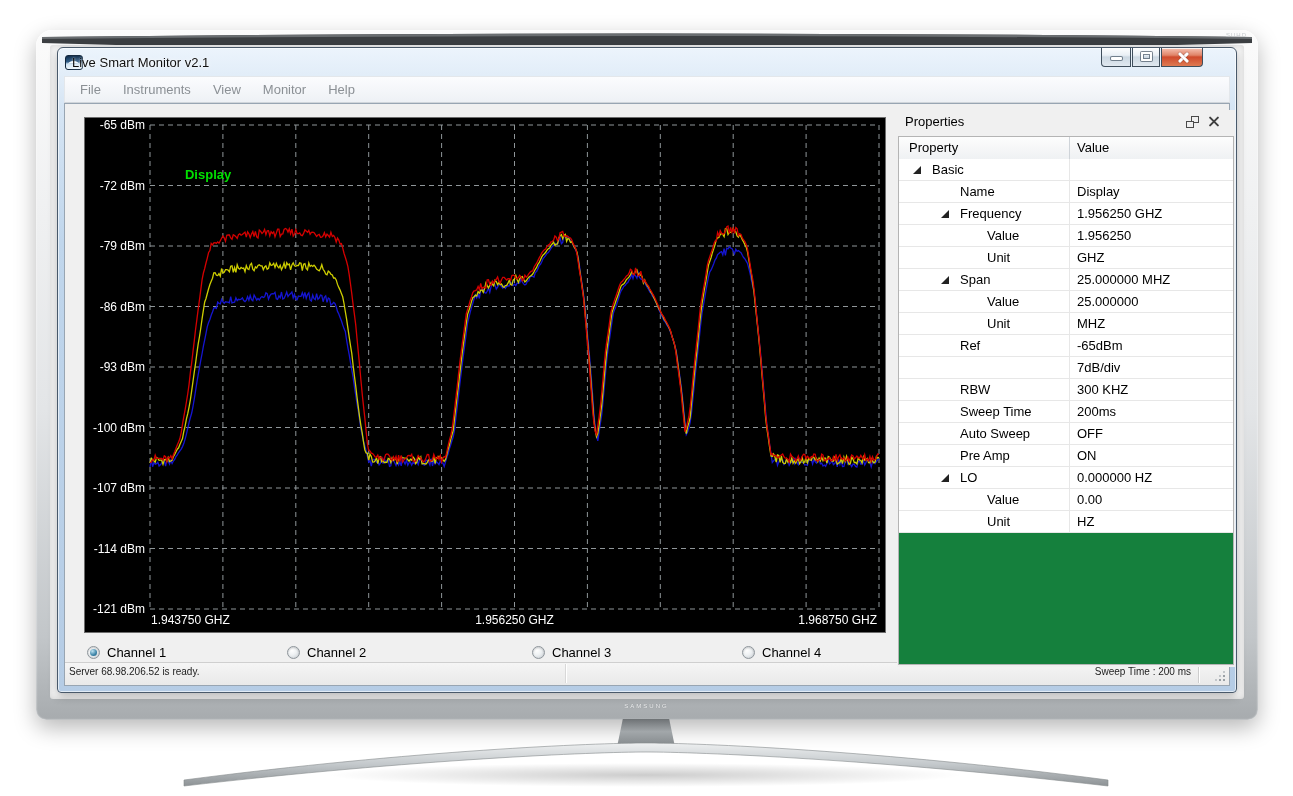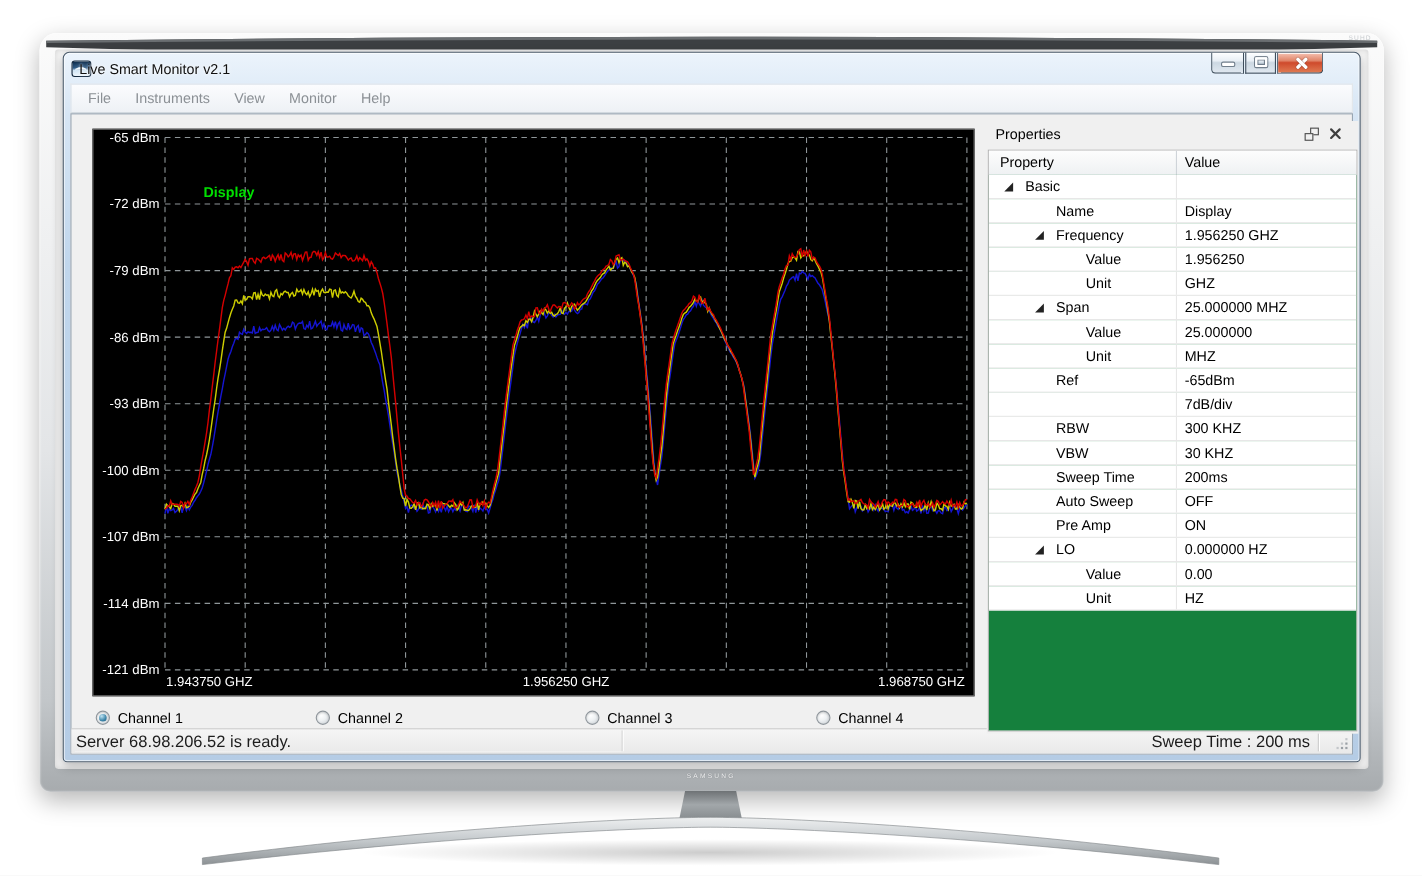--- a/index.html
+++ b/index.html
@@ -78,21 +78,21 @@
     font-size:13px;color:#000;}
   .radio{width:13px;height:13px;border-radius:50%;border:1px solid #8e959b;box-sizing:border-box;
     background:radial-gradient(circle at 35% 30%,#ffffff 0%,#eef1f3 45%,#c6ccd1 100%);
     box-shadow:inset 0 1px 2px rgba(0,0,0,.18);margin-right:7px;position:relative;}
   .radio.sel::after{content:"";position:absolute;left:2px;top:2px;width:7px;height:7px;border-radius:50%;
     background:radial-gradient(circle at 35% 30%,#bfe3f2 0%,#3c84a8 60%,#205d7d 100%);}
 
   
   .statusbar{position:absolute;left:0;right:0;bottom:0;height:22px;
     background:linear-gradient(180deg,#f5f5f5 0%,#e9e9e9 100%);border-top:1px solid #cfcfcf;
-    font-size:15px;color:#1c1c1c;}
+    font-size:10px;color:#1c1c1c;}
   .status-left{position:absolute;left:4px;top:3px;}
   .status-left-panel{position:absolute;left:2px;top:1px;width:498px;height:19px;
     border-right:1px solid #d8d8d8;box-shadow:1px 0 0 #fff;}
   .status-right{position:absolute;right:38px;top:3px;margin-left:22px;}
   .status-div{position:absolute;right:30px;top:2px;width:1px;height:18px;background:#cdcdcd;
     box-shadow:1px 0 0 #fff;}
   .grip{position:absolute;right:4px;bottom:4px;width:12px;height:12px;}
   .grip::after{content:"";position:absolute;right:0;bottom:0;width:2px;height:2px;background:#9aa0a5;
     box-shadow:-4px 0 0 #9aa0a5,-8px 0 0 #c3c7ca,0 -4px 0 #9aa0a5,-4px -4px 0 #c3c7ca,0 -8px 0 #c3c7ca;}
 
@@ -301,24 +301,20 @@
             </div>
             <div class="prow">
               <span class="plabel" style="left: 61px; margin-top: 26px;">Scale</span>
               <span class="pvalue">7dB/div</span>
             </div>
             <div class="prow">
               <span class="plabel" style="left: 61px;">RBW</span>
               <span class="pvalue">300 KHZ</span>
             </div>
             <div class="prow">
-              <span class="plabel" style="left: 61px;">VBW</span>
-              <span class="pvalue">30 KHZ</span>
-            </div>
-            <div class="prow">
               <span class="plabel" style="left: 61px;">Sweep Time</span>
               <span class="pvalue">200ms</span>
             </div>
             <div class="prow">
               <span class="plabel" style="left: 61px;">Auto Sweep</span>
               <span class="pvalue">OFF</span>
             </div>
             <div class="prow">
               <span class="plabel" style="left: 61px;">Pre Amp</span>
               <span class="pvalue">ON</span>

